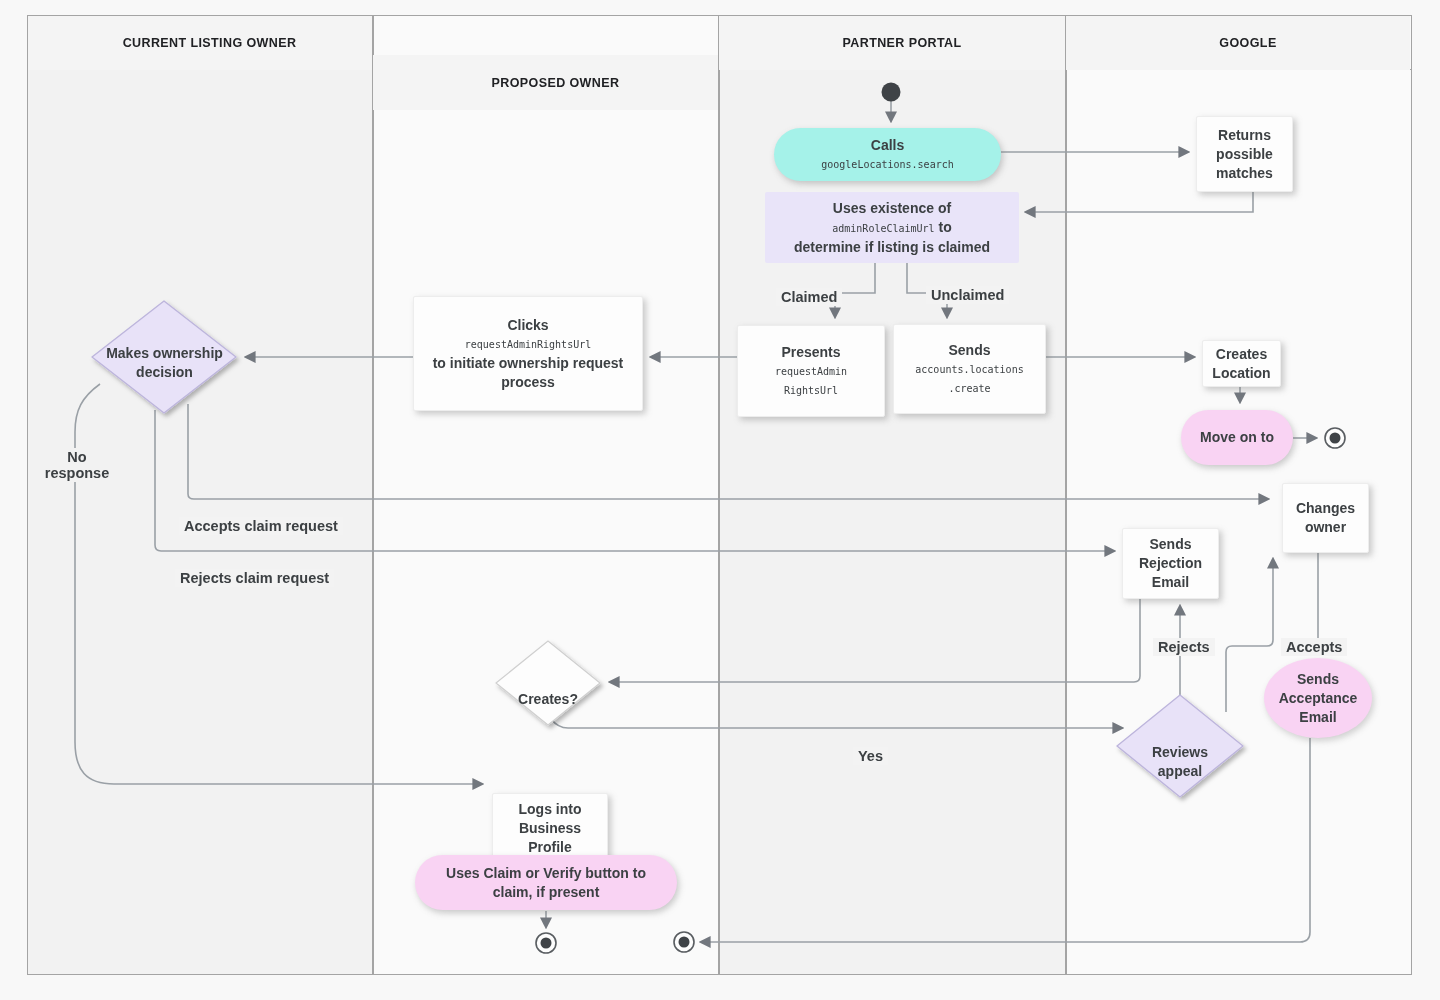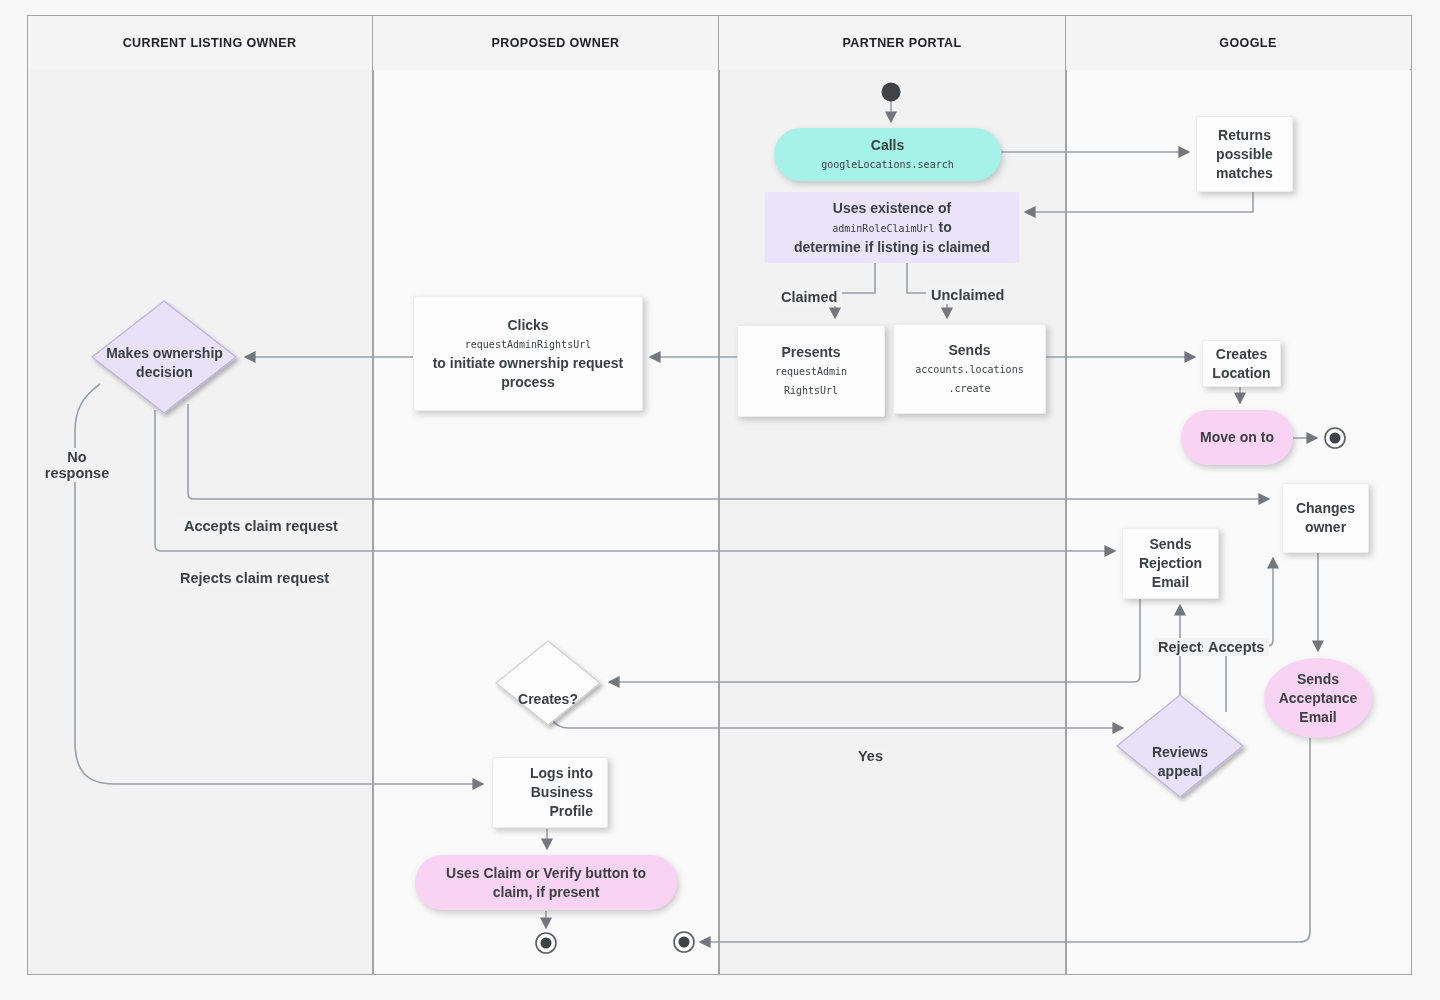--- a/index.html
+++ b/index.html
@@ -51,21 +51,21 @@
   <div class="lane gray" style="left:719px;width:347px;"></div>
   <div class="lane white" style="left:1066px;width:346px;"></div>
   <div class="lane-sep" style="left:372px;"></div>
   <div class="lane-sep" style="left:718px;"></div>
   <div class="lane-sep" style="left:1065px;"></div>
 
   <div class="header-row">
     <div class="header-cell" style="left:0;width:345px;">
         <span>CURRENT LISTING OWNER</span>
       </div>
-    <div class="header-cell" style="left:346px;width:345px;">
+    <div class="header-cell" style="left:346px;width:345px;margin-top:40px;">
         <span>PROPOSED OWNER</span>
       </div>
     <div class="header-cell" style="left:692px;width:346px;">
         <span>PARTNER PORTAL</span>
       </div>
     <div class="header-cell" style="left:1039px;width:344px;">
         <span>GOOGLE</span>
       </div>
   </div>
   <div class="frame"></div>
@@ -173,34 +173,34 @@
   </div>
 
   <div class="node box" style="left:1122px;top:528px;width:97px;height:71px;padding:0 10px;">
     <div>Sends Rejection Email</div>
   </div>
 
   <div class="node circle" style="left:1264px;top:658px;width:108px;height:80px;background:var(--c-pink);padding:0 8px;">
     <div>Sends Acceptance Email</div>
   </div>
 
-  <div class="node box" style="left:492px;top:757px;width:116px;height:71px;padding:0 14px;text-align:right;">
+  <div class="node box" style="left:492px;top:793px;width:116px;height:71px;padding:0 14px;">
     <div>Logs into Business Profile</div>
   </div>
 
   <div class="node pill" style="left:415px;top:855px;width:262px;height:55px;background:var(--c-pink);padding:0 12px;">
     <div>Uses Claim or Verify button to claim, if present</div>
   </div>
 
   <div class="dtext" style="left:102px;top:328px;width:125px;">Makes ownership decision</div>
   <div class="dtext" style="left:496px;top:674px;width:104px;">Creates?</div>
   <div class="dtext" style="left:1128px;top:727px;width:104px;">Reviews appeal</div>
 
   <div class="elabel" style="left:776px;top:275px;">Claimed</div>
   <div class="elabel" style="left:926px;top:273px;">Unclaimed</div>
   <div class="elabel wrap" style="left:38px;top:435px;width:78px;padding:1px 0;background:var(--c-lane-gray);">No response</div>
   <div class="elabel" style="left:179px;top:504px;">Accepts claim request</div>
   <div class="elabel" style="left:175px;top:556px;">Rejects claim request</div>
   <div class="elabel" style="left:1153px;top:625px;">Rejects</div>
-  <div class="elabel" style="left:1203px;top:625px;">Accepts</div>
+  <div class="elabel" style="left:1281px;top:625px;">Accepts</div>
   <div class="elabel" style="left:853px;top:734px;">Yes</div>
 
 </div>
 
 </body></html>

